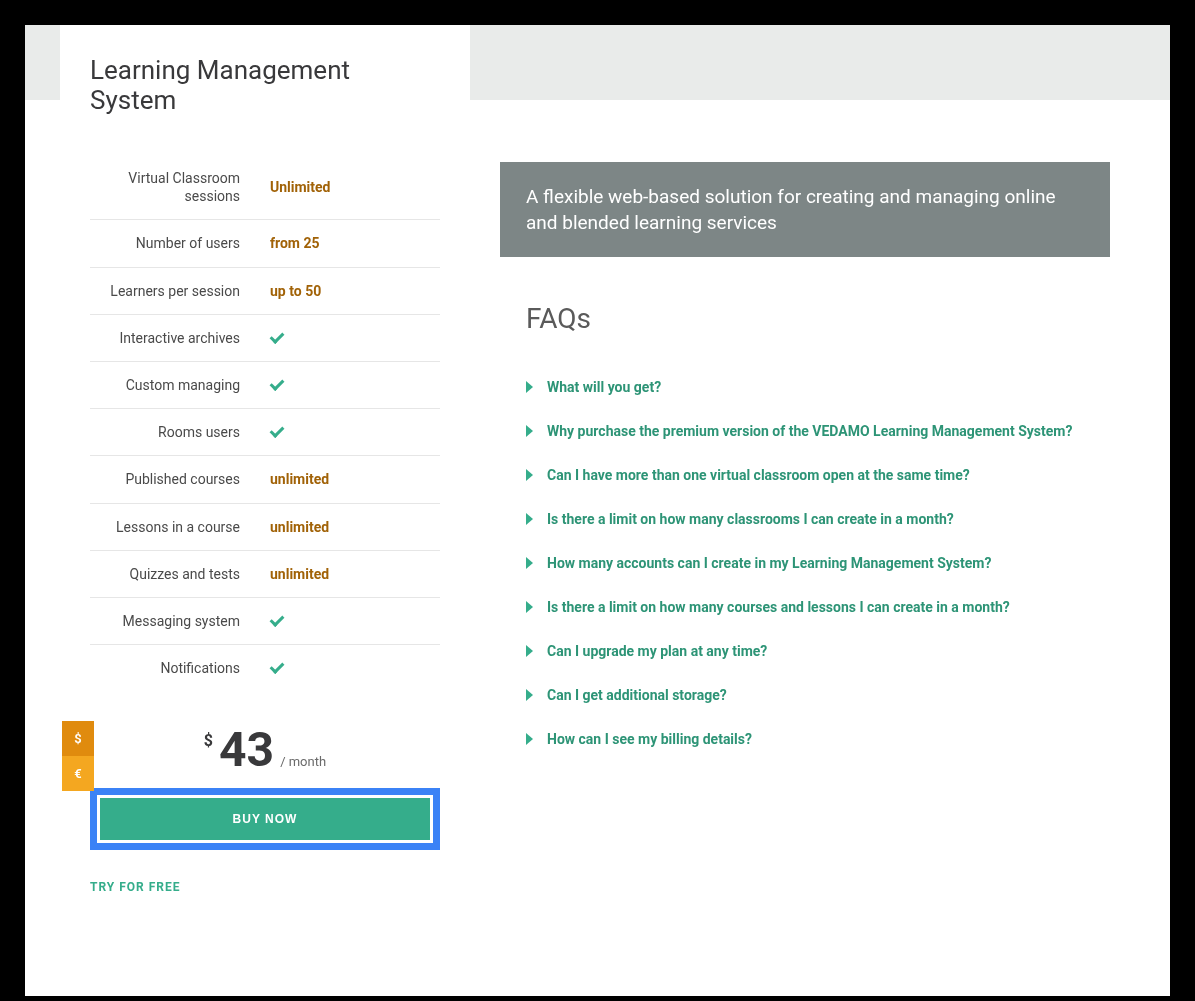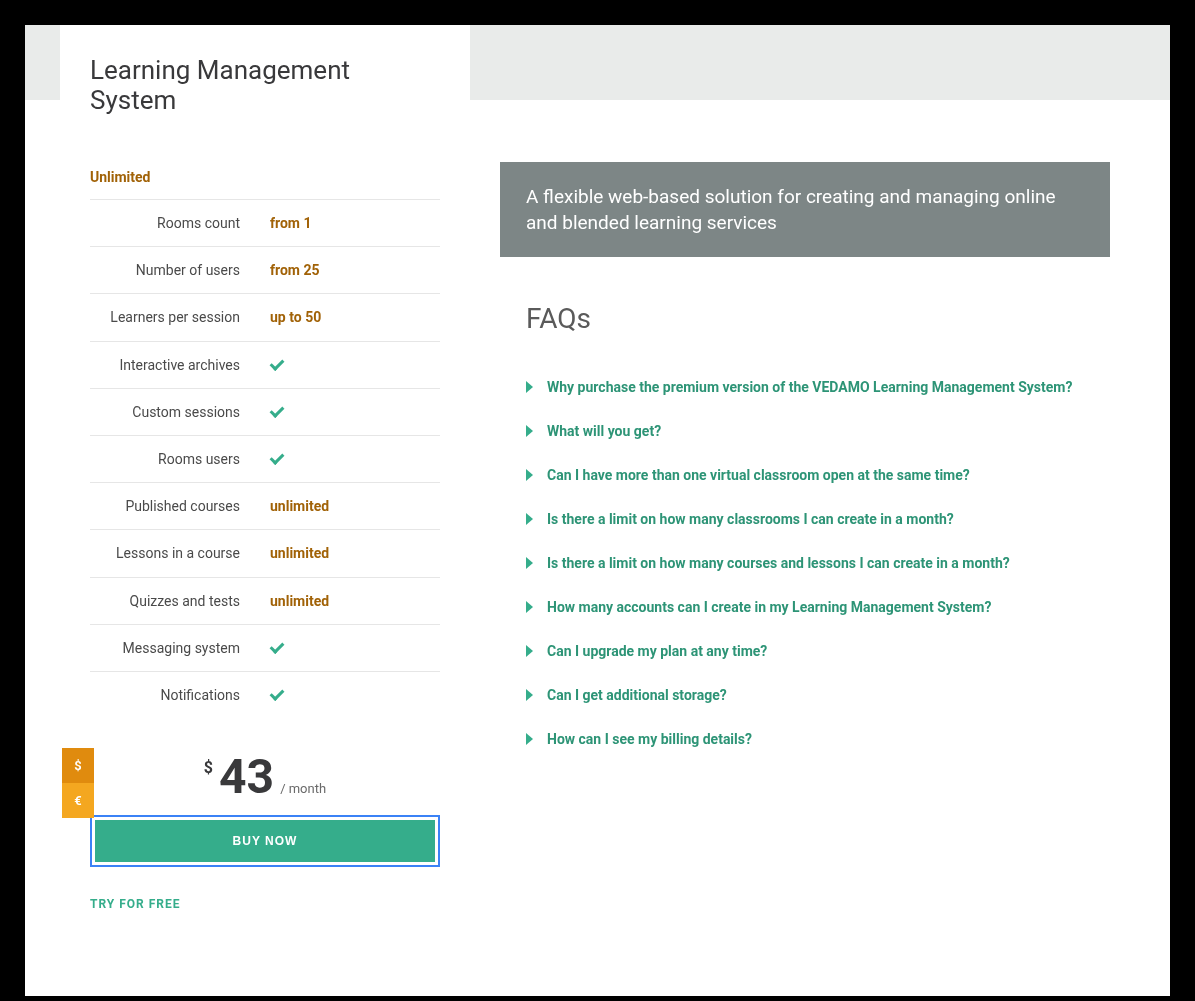--- a/index.html
+++ b/index.html
@@ -134,21 +134,21 @@
       font-weight: 700;
       color: #39393b;
       line-height: 1;
     }
     .price-period {
       font-size: 13px;
       color: #6a6a6a;
       margin-left: 6px;
     }
     .buy-button-wrap {
-      border: 2px solid #3b82f6;
+      border: 7px solid #3b82f6;
       padding: 3px;
     }
     .buy-button {
       width: 100%;
       background: #35ad8b;
       color: #fff;
       border: none;
       padding: 14px;
       font-size: 12px;
       font-weight: 700;
@@ -215,40 +215,37 @@
 
 <div class="page-wrap">
   <div class="header-bar"></div>
 
   <div class="left-panel">
     <h1 class="page-title">Learning Management System</h1>
 
     <div class="feature-table">
 
     <div class="feature-row">
+          <div class="feature-label">Virtual Classroom sessions</div>
           <div class="feature-value">Unlimited</div>
-        </div>
-        <div class="feature-row">
-          <div class="feature-label">Rooms count</div>
-          <div class="feature-value">from 1</div>
         </div>
         <div class="feature-row">
           <div class="feature-label">Number of users</div>
           <div class="feature-value">from 25</div>
         </div>
         <div class="feature-row">
           <div class="feature-label">Learners per session</div>
           <div class="feature-value">up to 50</div>
         </div>
         <div class="feature-row">
           <div class="feature-label">Interactive archives</div>
           <div class="feature-value"><span class="check-icon"></span></div>
         </div>
         <div class="feature-row">
-          <div class="feature-label">Custom sessions</div>
+          <div class="feature-label">Custom managing</div>
           <div class="feature-value"><span class="check-icon"></span></div>
         </div>
         <div class="feature-row">
           <div class="feature-label">Rooms users</div>
           <div class="feature-value"><span class="check-icon"></span></div>
         </div>
         <div class="feature-row">
           <div class="feature-label">Published courses</div>
           <div class="feature-value">unlimited</div>
         </div>
@@ -287,41 +284,41 @@
 
   <div class="right-panel">
     <div class="description-box">A flexible web-based solution for creating and managing online and blended learning services</div>
 
     <div class="faq-section">
       <h2 class="faq-title">FAQs</h2>
       <div class="faq-list">
 
       <div class="faq-item">
             <span class="faq-arrow"></span>
+            <span class="faq-question">What will you get?</span>
+          </div>
+          <div class="faq-item">
+            <span class="faq-arrow"></span>
             <span class="faq-question">Why purchase the premium version of the VEDAMO Learning Management System?</span>
           </div>
           <div class="faq-item">
             <span class="faq-arrow"></span>
-            <span class="faq-question">What will you get?</span>
-          </div>
-          <div class="faq-item">
-            <span class="faq-arrow"></span>
             <span class="faq-question">Can I have more than one virtual classroom open at the same time?</span>
           </div>
           <div class="faq-item">
             <span class="faq-arrow"></span>
             <span class="faq-question">Is there a limit on how many classrooms I can create in a month?</span>
           </div>
           <div class="faq-item">
             <span class="faq-arrow"></span>
+            <span class="faq-question">How many accounts can I create in my Learning Management System?</span>
+          </div>
+          <div class="faq-item">
+            <span class="faq-arrow"></span>
             <span class="faq-question">Is there a limit on how many courses and lessons I can create in a month?</span>
-          </div>
-          <div class="faq-item">
-            <span class="faq-arrow"></span>
-            <span class="faq-question">How many accounts can I create in my Learning Management System?</span>
           </div>
           <div class="faq-item">
             <span class="faq-arrow"></span>
             <span class="faq-question">Can I upgrade my plan at any time?</span>
           </div>
           <div class="faq-item">
             <span class="faq-arrow"></span>
             <span class="faq-question">Can I get additional storage?</span>
           </div>
           <div class="faq-item">

